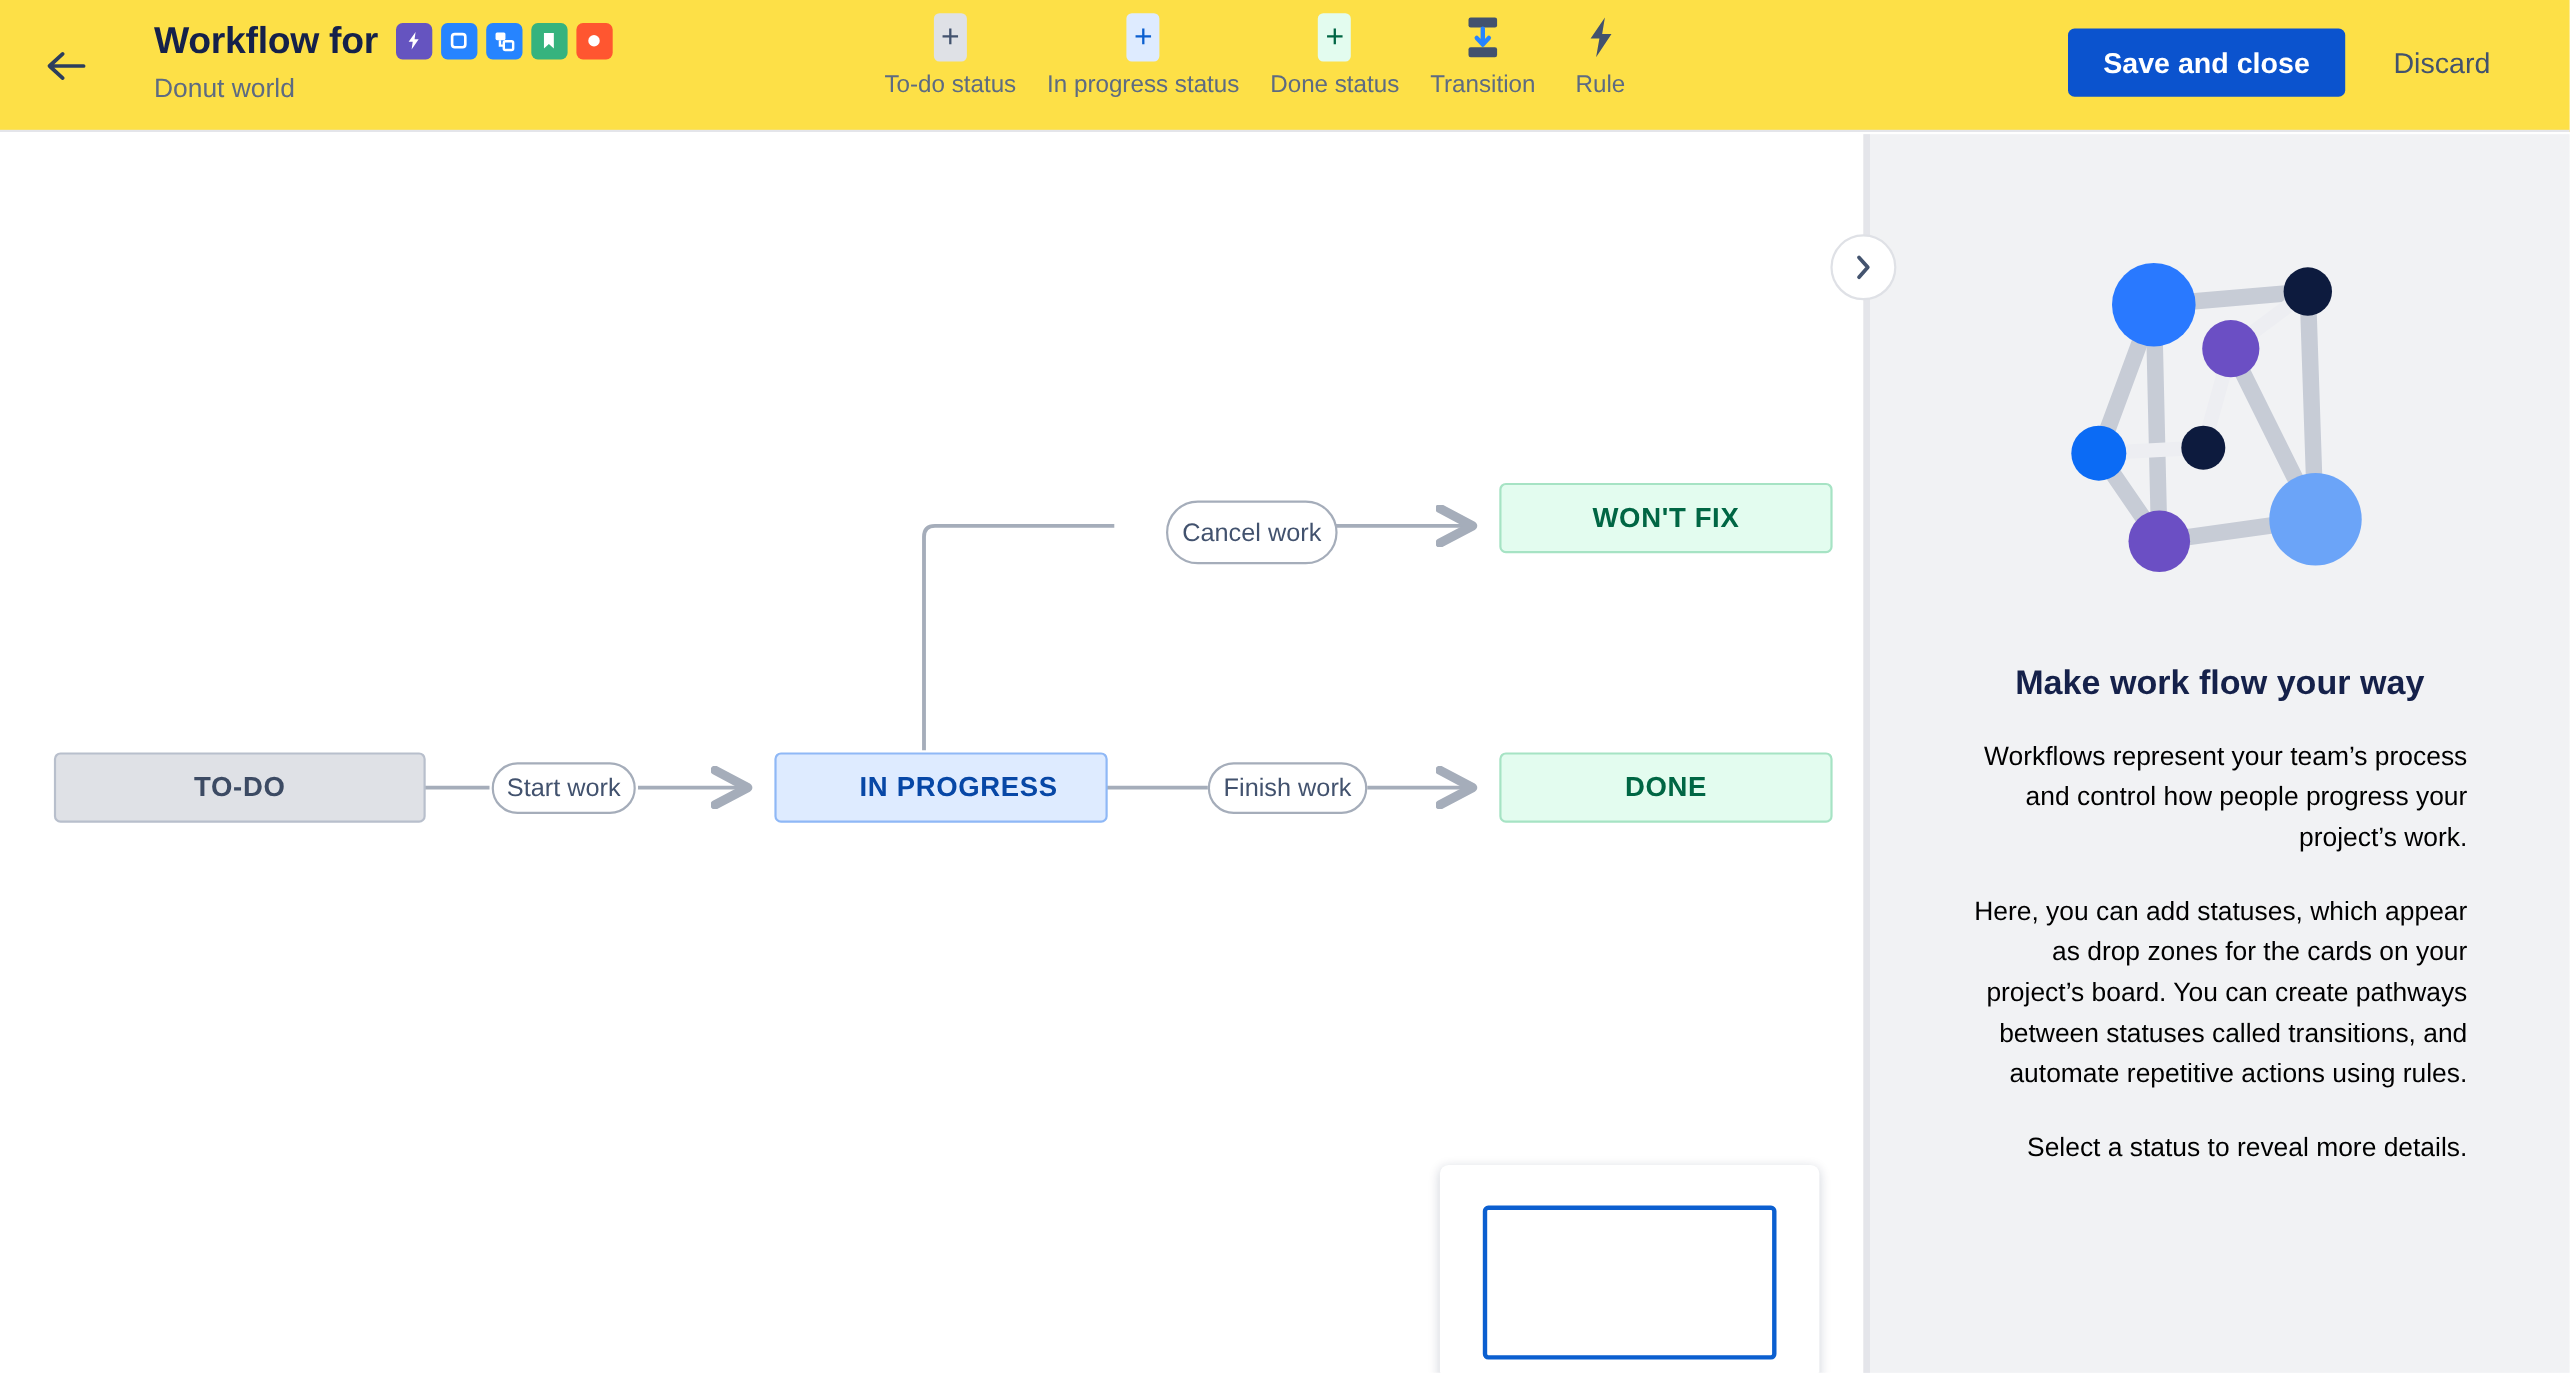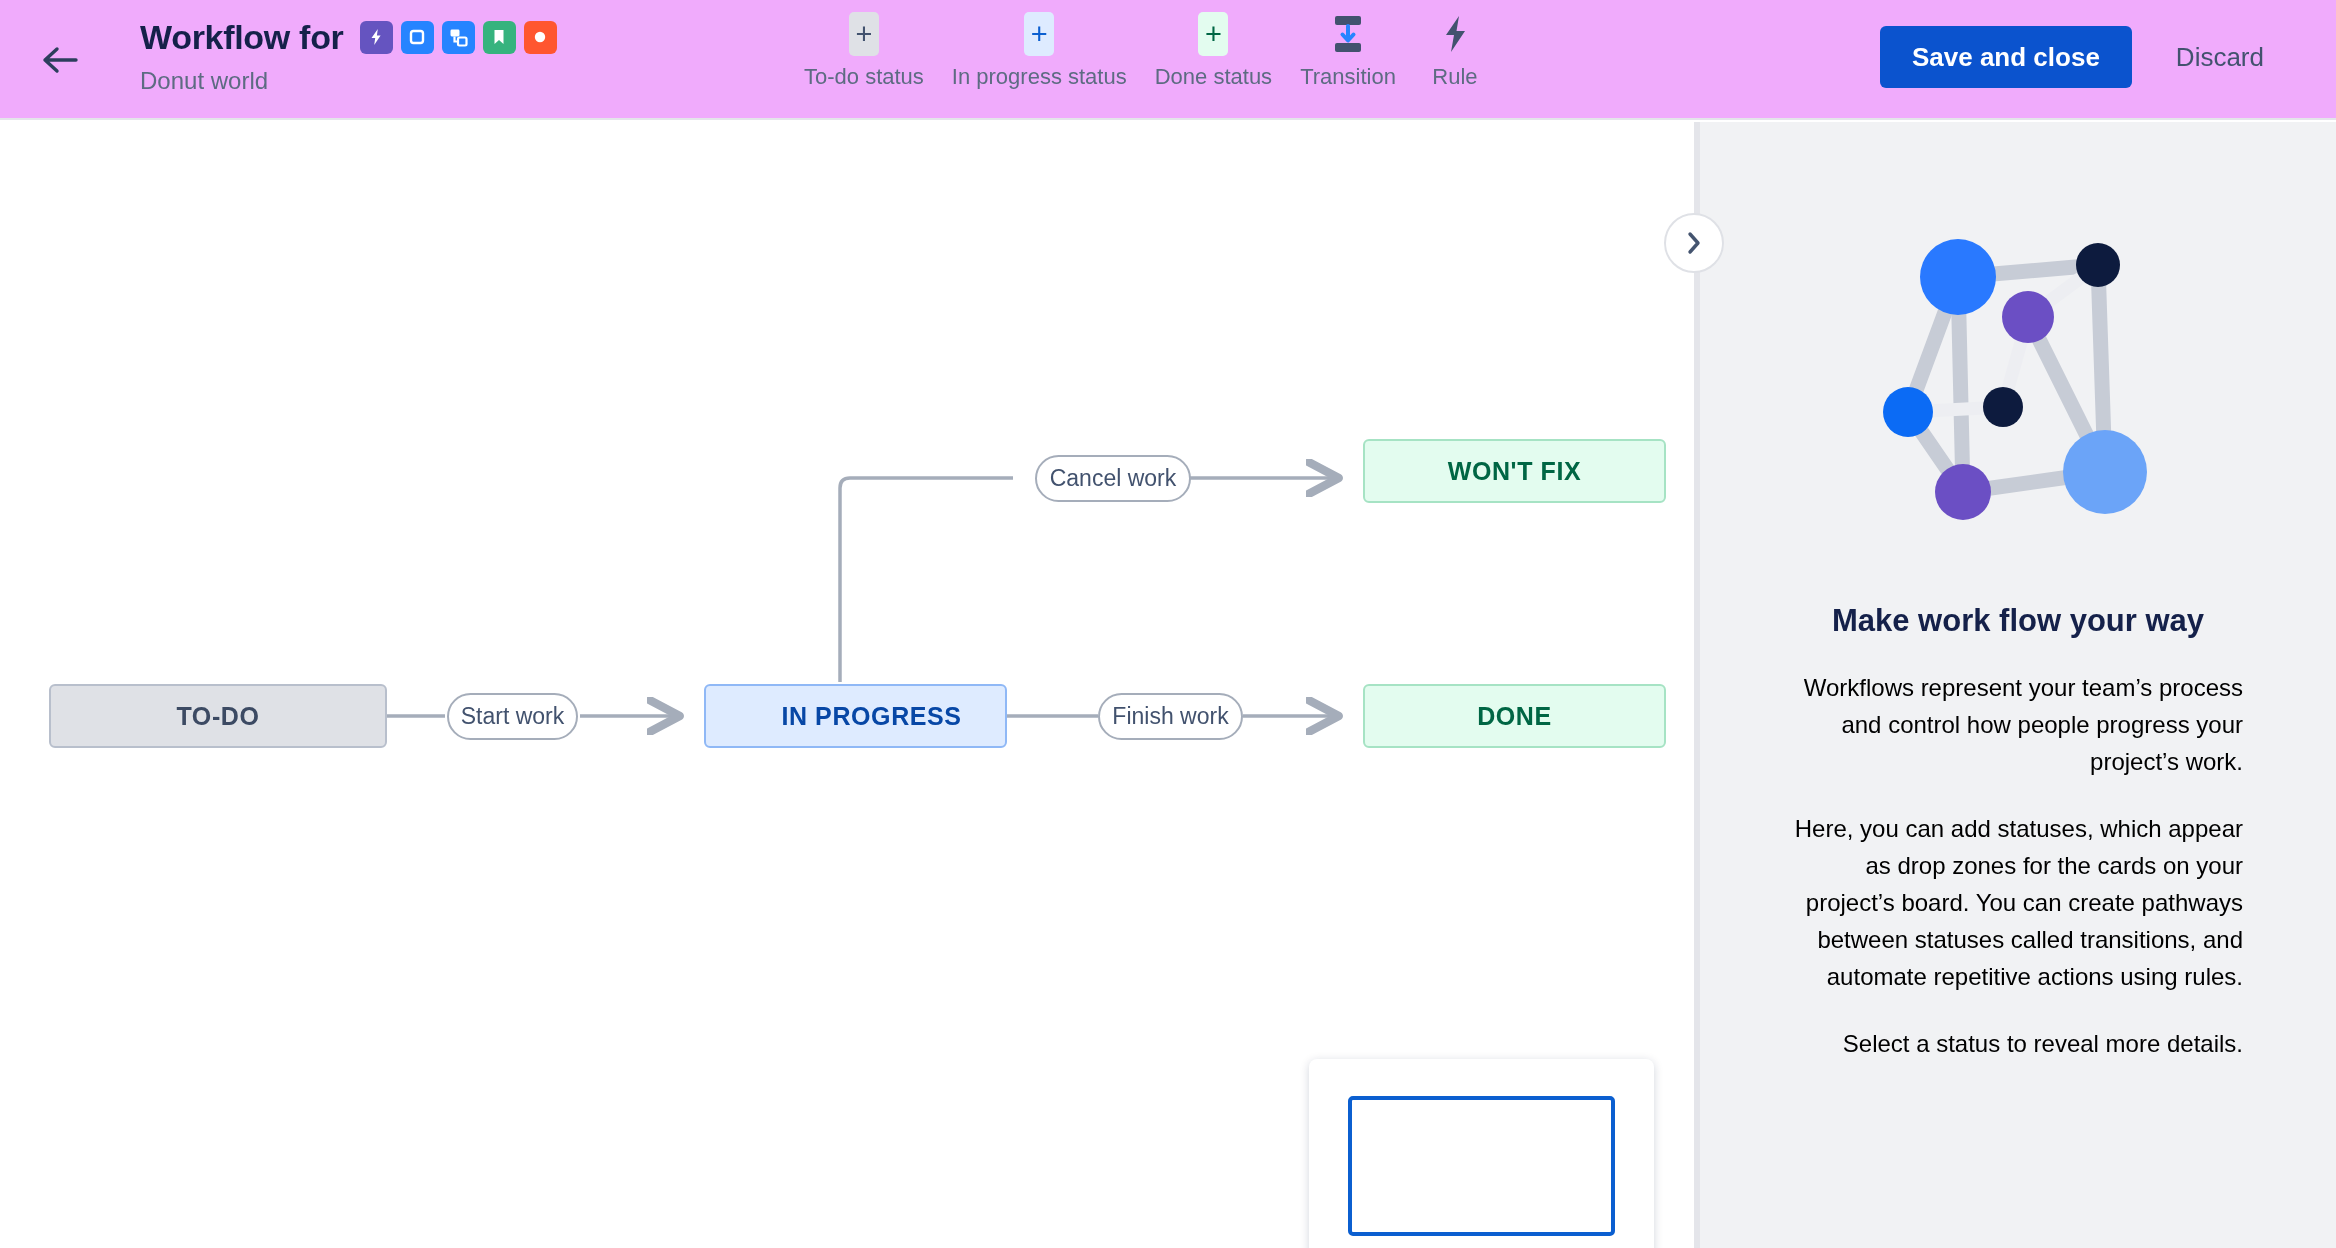--- a/index.html
+++ b/index.html
@@ -7,21 +7,21 @@
     width: 2336px; height: 1248px;
     font-family: "Liberation Sans", sans-serif;
     background: #ffffff;
     overflow: hidden;
   }
 
   
   #header {
     position: absolute; top: 0; left: 0;
     width: 2336px; height: 120px;
-    background: #f0abfc;
+    background: #fde047;
     border-bottom: 2px solid #e4e5ea;
     display: flex; align-items: flex-start;
   }
   #back-btn {
     position: absolute; left: 36px; top: 36px;
     width: 48px; height: 48px;
     display: flex; align-items: center; justify-content: center;
     cursor: pointer; border-radius: 6px;
   }
   #title-block { position: absolute; left: 140px; top: 14px; }
@@ -275,21 +275,21 @@
 
     <line x1="1243" y1="594" x2="1337" y2="594" stroke="#a5adba" stroke-width="3.5" marker-end="url(#ah)"></line>
   </svg>
 
   <div class="node node-todo" style="left:27px;top:562px;width:338px;height:64px">TO-DO</div>
   <div class="node node-inprogress" style="left:682px;top:562px;width:303px;height:64px">IN PROGRESS</div>
   <div class="node node-done" style="left:1341px;top:317px;width:303px;height:64px">WON'T FIX</div>
   <div class="node node-done" style="left:1341px;top:562px;width:303px;height:64px">DONE</div>
 
   <div class="pill" style="left:447px;top:571px;width:131px;height:47px">Start work</div>
-  <div class="pill" style="left:1035px;top:333px;width:156px;height:47px">Cancel work</div>
+  <div class="pill" style="left:1060px;top:333px;width:156px;height:58px">Cancel work</div>
   <div class="pill" style="left:1098px;top:571px;width:145px;height:47px">Finish work</div>
 
   <div id="minimap">
     <div id="minimap-view"></div>
 
   </div>
 
 </div>
 
 <div id="collapse-handle">

